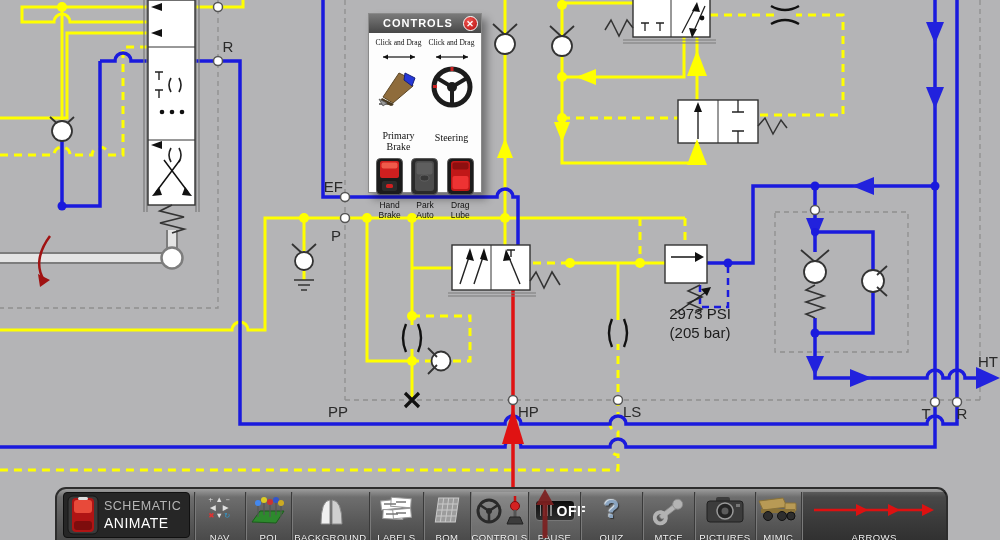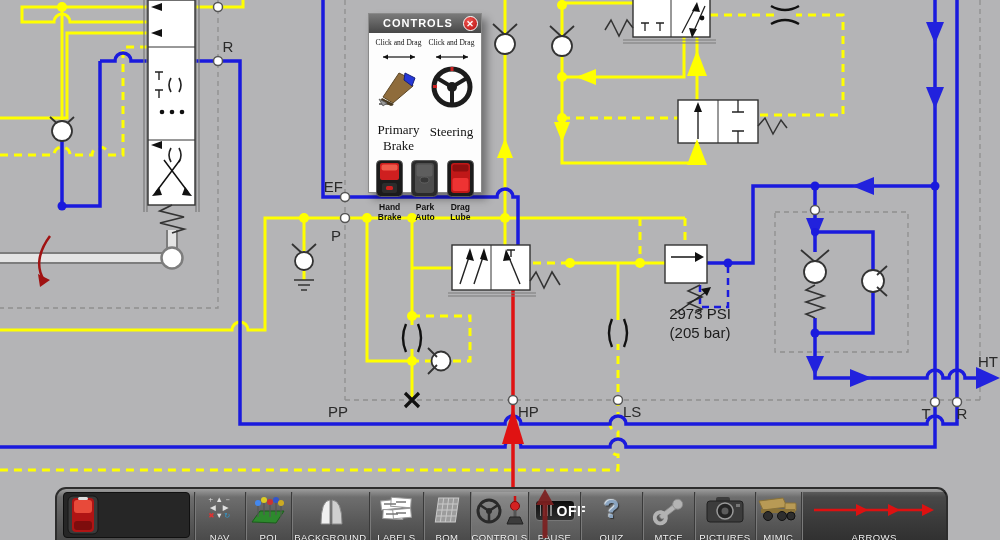--- a/index.html
+++ b/index.html
@@ -14,22 +14,22 @@
          border:1px solid #8a8a8a;box-shadow:5px 6px 8px rgba(0,0,0,.38);z-index:20;}
   #popup .titlebar{height:19px;background:linear-gradient(180deg,#7a7a7a,#474747);color:#fff;
          font-size:11px;font-weight:bold;letter-spacing:1px;line-height:19px;padding-left:14px;position:relative;}
   #popup .closebtn{position:absolute;right:3px;top:2px;width:15px;height:15px;border-radius:50%;
          background:radial-gradient(circle at 35% 30%,#f0544f,#b40f0f);border:1px solid #fff;color:#fff;
          font-size:9px;font-weight:bold;text-align:center;line-height:14px;cursor:pointer;box-sizing:border-box;}
   #popup .body{padding:3px 3px 0 3px;}
   .ctl-row{display:flex;justify-content:space-around;font-family:Liberation Serif, serif;}
   .ctl-col{width:52px;text-align:center;}
   .instr{font-size:7.5px;color:#111;margin-top:2px;}
-  .ctl-name{font-size:13px;color:#111;margin-top:11px;}
-  .sw-row{display:flex;justify-content:space-around;margin-top:6px;font-weight:bold;}
+  .ctl-name{font-size:10px;color:#111;margin-top:19px;}
+  .sw-row{display:flex;justify-content:space-around;margin-top:6px;}
   .sw-col{width:34px;text-align:center;}
   .sw-label{font-size:8.5px;color:#111;line-height:1.15;margin-top:2px;}
 
   
   #toolbar{position:absolute;left:55px;top:487px;width:893px;height:60px;box-sizing:border-box;
       background:linear-gradient(180deg,#9d9d9d,#6e6e6e 14%,#595959 55%,#454545);
       border:2px solid #2d2d2d;border-bottom:none;border-radius:11px 11px 0 0;
       display:flex;align-items:stretch;padding:3px 0 0 6px;z-index:10;}
   .tb-btn{position:relative;border-left:1px solid #3a3a3a;box-shadow:inset 1px 0 0 #7a7a7a;
       display:flex;flex-direction:column;align-items:center;justify-content:flex-start;padding-top:4px;cursor:pointer;}
@@ -379,20 +379,24 @@
 
 <div id="toolbar">
   <div id="mode-panel">
     <svg width="34" height="40">
       <rect x="2" y="1" width="30" height="38" rx="5" fill="#3a3a3a" stroke="#161616"></rect>
       <rect x="6" y="3" width="22" height="34" rx="4" fill="#b01414"></rect>
       <rect x="8" y="5" width="18" height="13" rx="3" fill="#e84a3a"></rect>
       <rect x="8" y="26" width="18" height="9" rx="3" fill="#7d0d0d"></rect>
       <rect x="12" y="2" width="10" height="3" rx="1.5" fill="#ddd"></rect>
     </svg>
+    <div class="mode-texts">
+      <span class="mode-schem">SCHEMATIC</span>
+      <span class="mode-anim">ANIMATE</span>
+    </div>
   </div>
 
   <div class="tb-btn" style="width:50px">
     <div class="navgrid">＋▲－<br>◀&nbsp;&nbsp;▶<br><span class="nx">✖</span>▼<span class="nc">↻</span></div>
     <span class="tb-label">NAV</span>
   </div>
 
   <div class="tb-btn" style="width:46px">
     <svg width="36" height="28">
       <polygon points="2,26 10,15 34,15 26,27" fill="#2d8a2d" stroke="#1c5c1c"></polygon>

